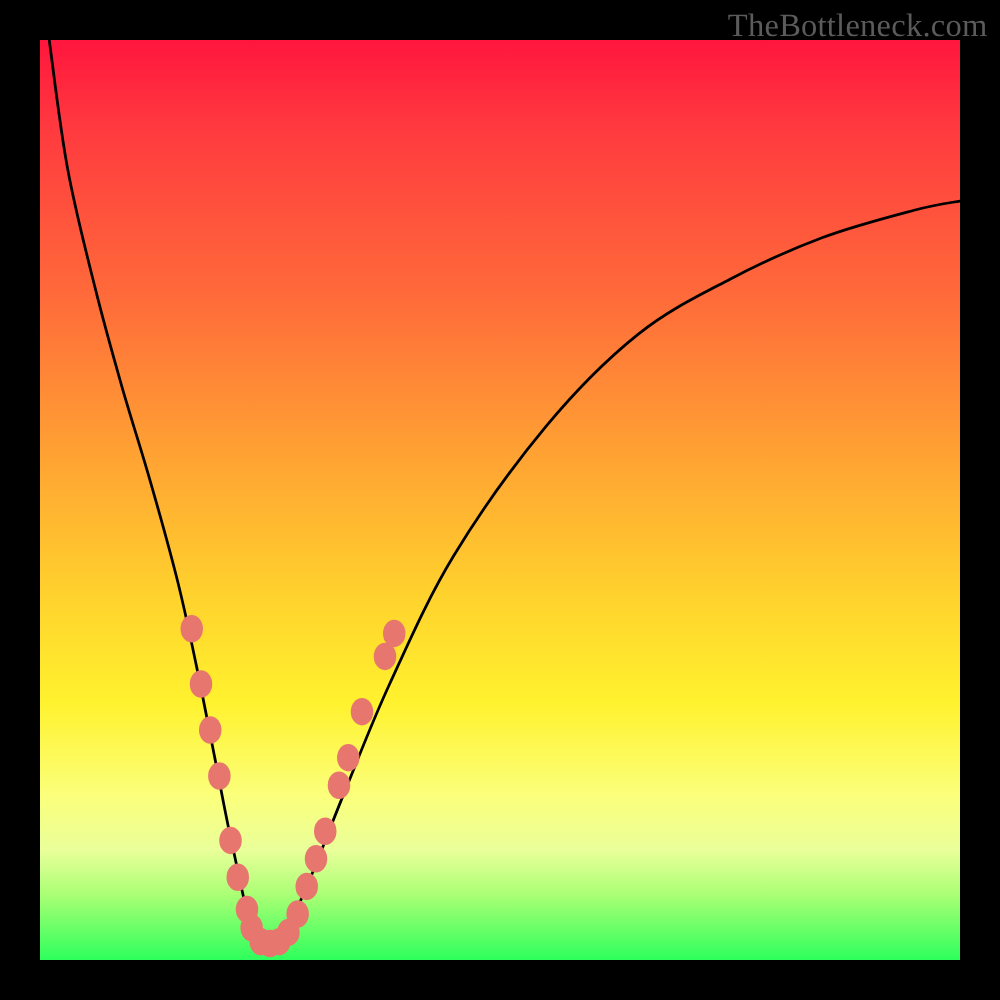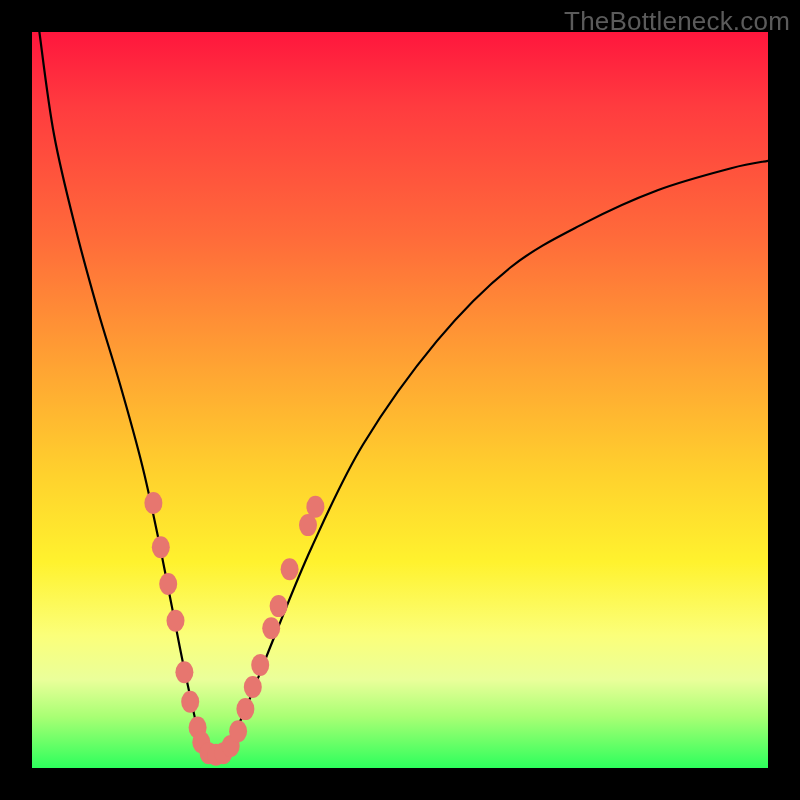--- a/index.html
+++ b/index.html
@@ -9,20 +9,21 @@
     height: 800px;
     overflow: hidden;
     background: #000;
     font-family: Arial, Helvetica, sans-serif;
   }
   .frame {
     position: relative;
     width: 800px;
     height: 800px;
     background: #000;
+    font-family: Liberation Serif, serif;
   }
   .plot {
     position: absolute;
     left: 32px;
     top: 32px;
     width: 736px;
     height: 736px;
     
     background: linear-gradient(
       to bottom,

